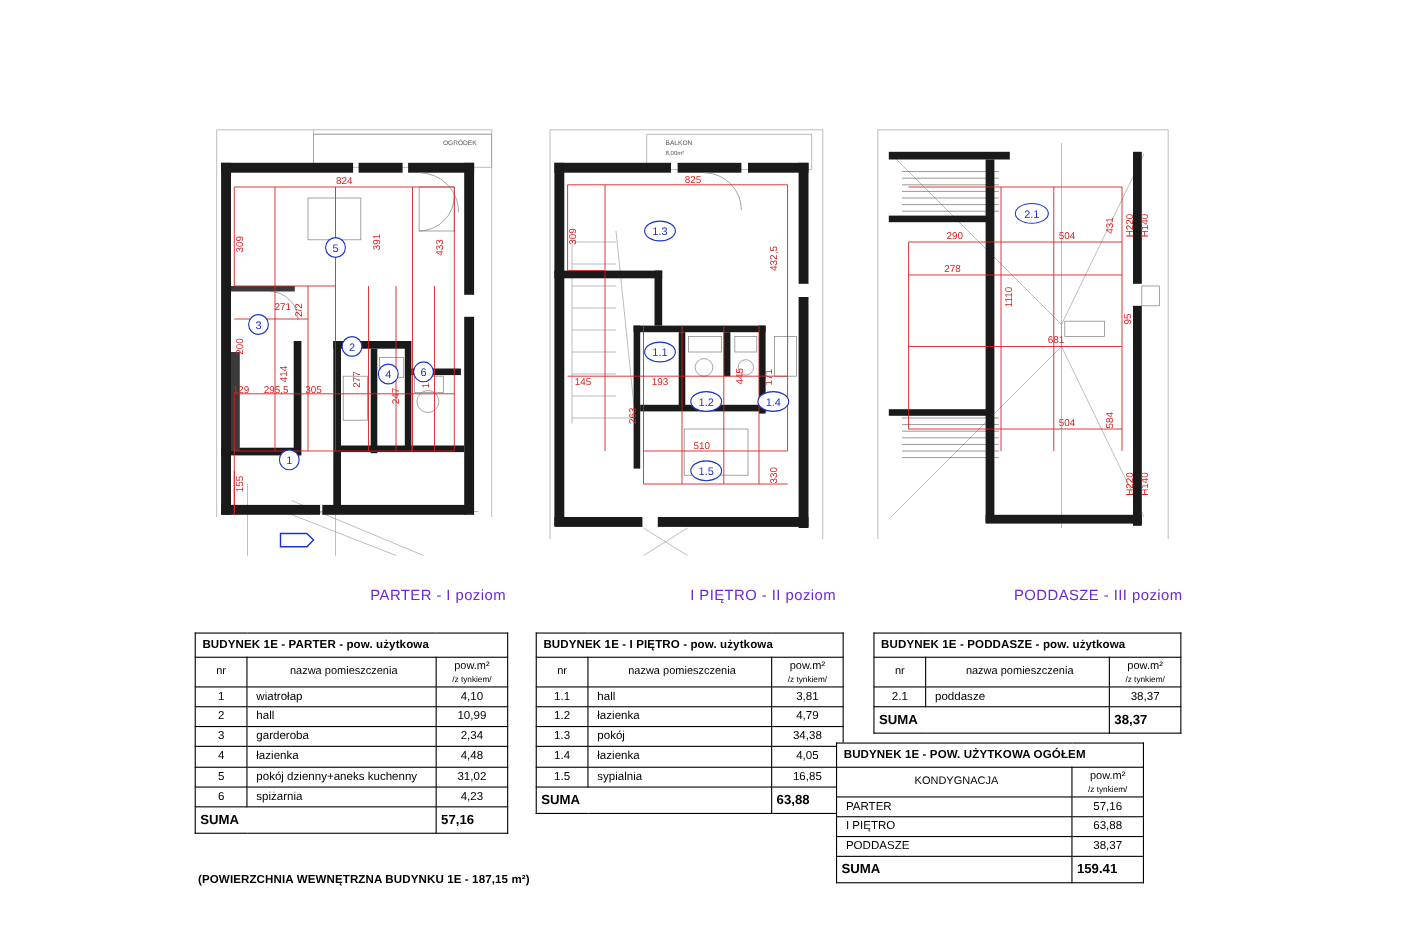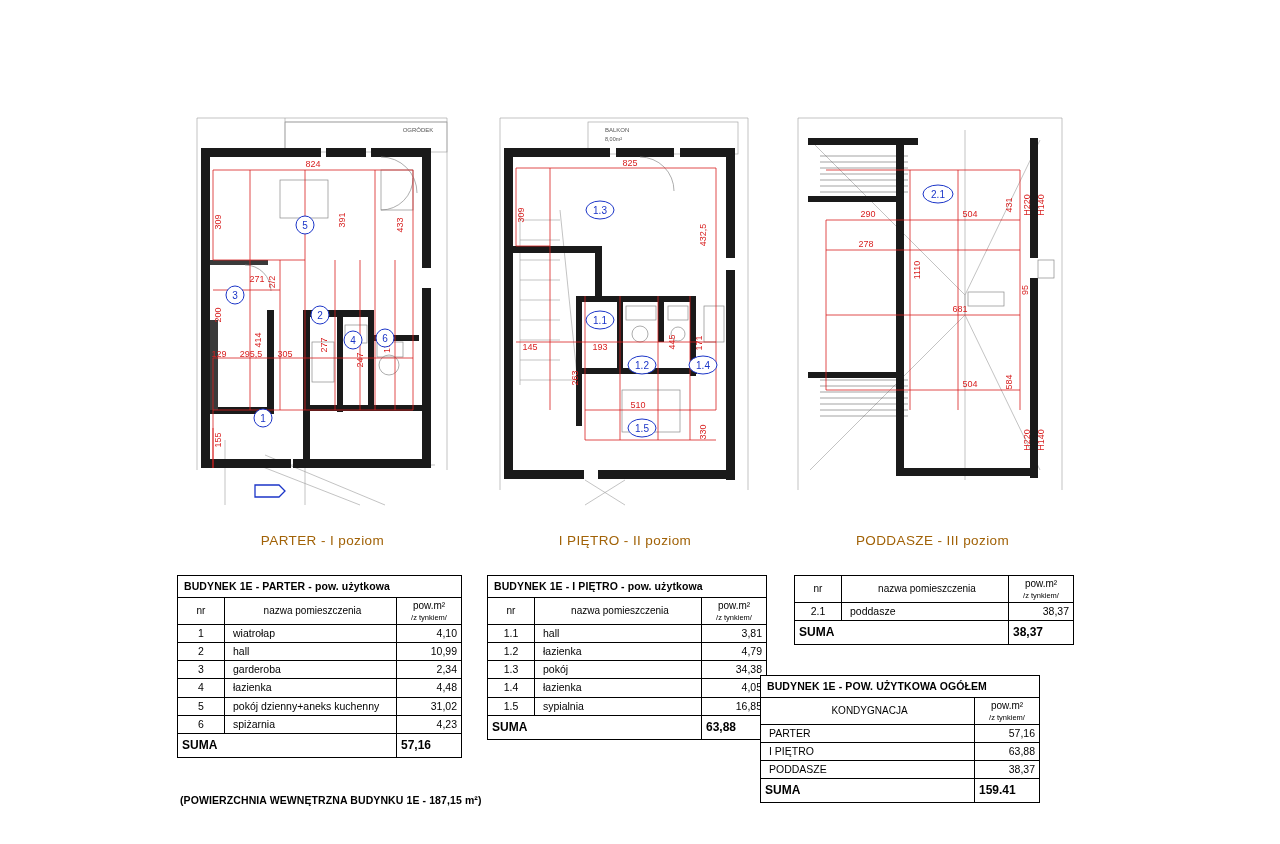--- a/index.html
+++ b/index.html
@@ -23,24 +23,24 @@
   
   .plan {
     position: absolute;
     top: 110px;
     height: 400px;
   }
   .plan-svg { display:block; }
 
   .plan-caption {
     position: absolute;
-    text-align: center;
+    text-align: right;
     font-size: 13.5px;
     letter-spacing: 0.4px;
-    color: #a16207;
+    color: #6d28d9;
     white-space: nowrap;
   }
 
   
   .tbl {
     position: absolute;
     border-collapse: collapse;
     font-size: 10.5px;
     color: #000;
     background: #fff;
@@ -56,21 +56,21 @@
     font-size: 10.5px;
     letter-spacing: 0.1px;
     padding: 4px 6px;
   }
   .tbl .colhdr td {
     text-align: center;
     font-size: 10px;
   }
   .col-nr { width: 38px; text-align: center; }
   .col-name { text-align: left; padding-left: 8px !important; }
-  .col-area { width: 56px; text-align: right; }
+  .col-area { width: 56px; text-align: center; }
   .unit-main { font-size: 10px; display:block;text-align:center; }
   .unit-sub { font-size: 7.5px; display:block; }
   .sum-row td {
     font-weight: bold;
     text-align: left;
     font-size: 12px;
     padding: 4px 4px;
   }
   .sum-row td.col-area { font-size: 12px; }
   .note {
@@ -473,20 +473,23 @@
       </tr>
       <tr class="sum-row">
         <td colspan="2">SUMA</td>
         <td class="col-area">63,88</td>
       </tr>
     </tbody>
   </table>
 
   <table class="tbl" style="left:794px; top:575px; width:280px;">
     <tbody>
+      <tr class="hdr">
+          <td colspan="3">BUDYNEK 1E -  PODDASZE - pow. użytkowa</td>
+        </tr>
       <tr class="colhdr">
         <td class="col-nr">nr</td>
         <td class="col-name">nazwa pomieszczenia</td>
         <td class="col-area">
           <span class="unit-main">pow.m²</span>
           <span class="unit-sub">/z tynkiem/</span>
         </td>
       </tr>
       <tr>
         <td class="col-nr">2.1</td>

